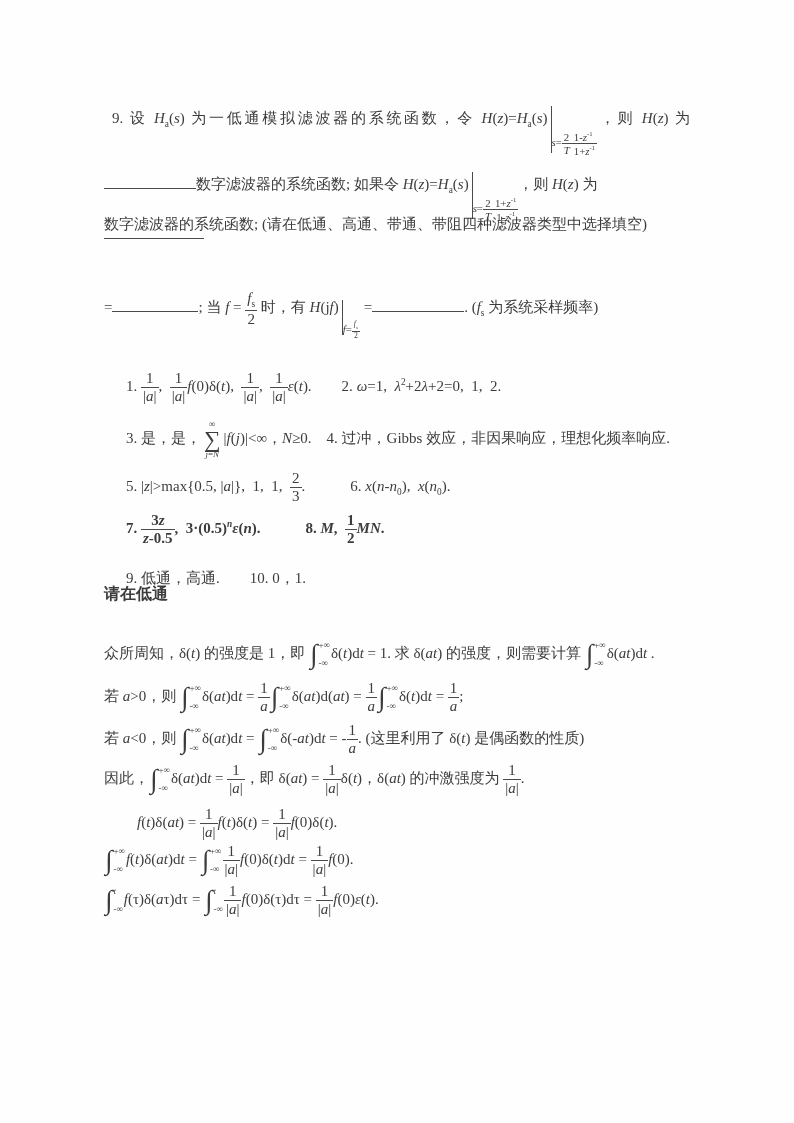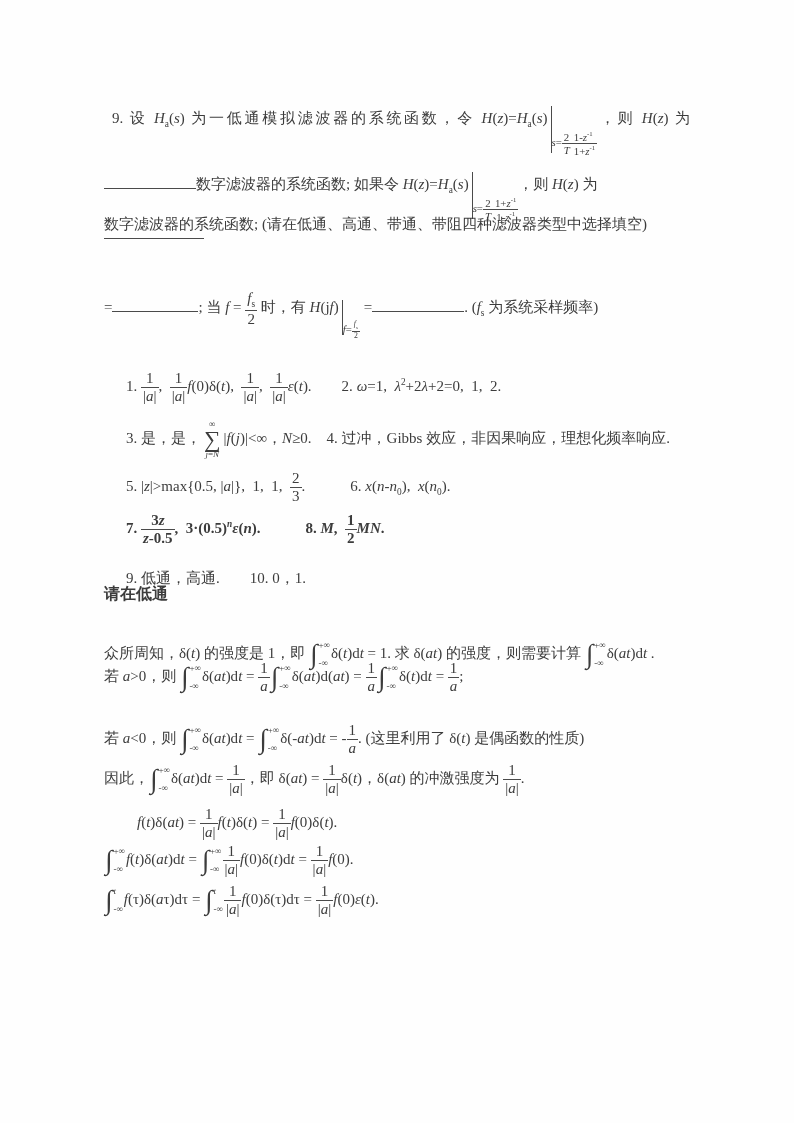--- a/index.html
+++ b/index.html
@@ -76,21 +76,21 @@
             <span>+∞</span>
             <span>-∞</span>
           </span>
         </span>δ(<i>t</i>)d<i>t</i> = 1. 求 δ(<i>at</i>) 的强度，则需要计算 <span class="int">
           <span class="isym">∫</span>
           <span class="ilim">
             <span>+∞</span>
             <span>-∞</span>
           </span>
         </span>δ(<i>at</i>)d<i>t</i> .</div>
-    <div class="line" style="top:660px;">若 <i>a</i>&gt;0，则 <span class="int">
+    <div class="line" style="top:680px;">若 <i>a</i>&gt;0，则 <span class="int">
           <span class="isym">∫</span>
           <span class="ilim">
             <span>+∞</span>
             <span>-∞</span>
           </span>
         </span>δ(<i>at</i>)d<i>t</i> = <span class="fr"><span class="n">1</span><span class="d"><i>a</i></span></span><span class="int">
           <span class="isym">∫</span>
           <span class="ilim">
             <span>+∞</span>
             <span>-∞</span>

